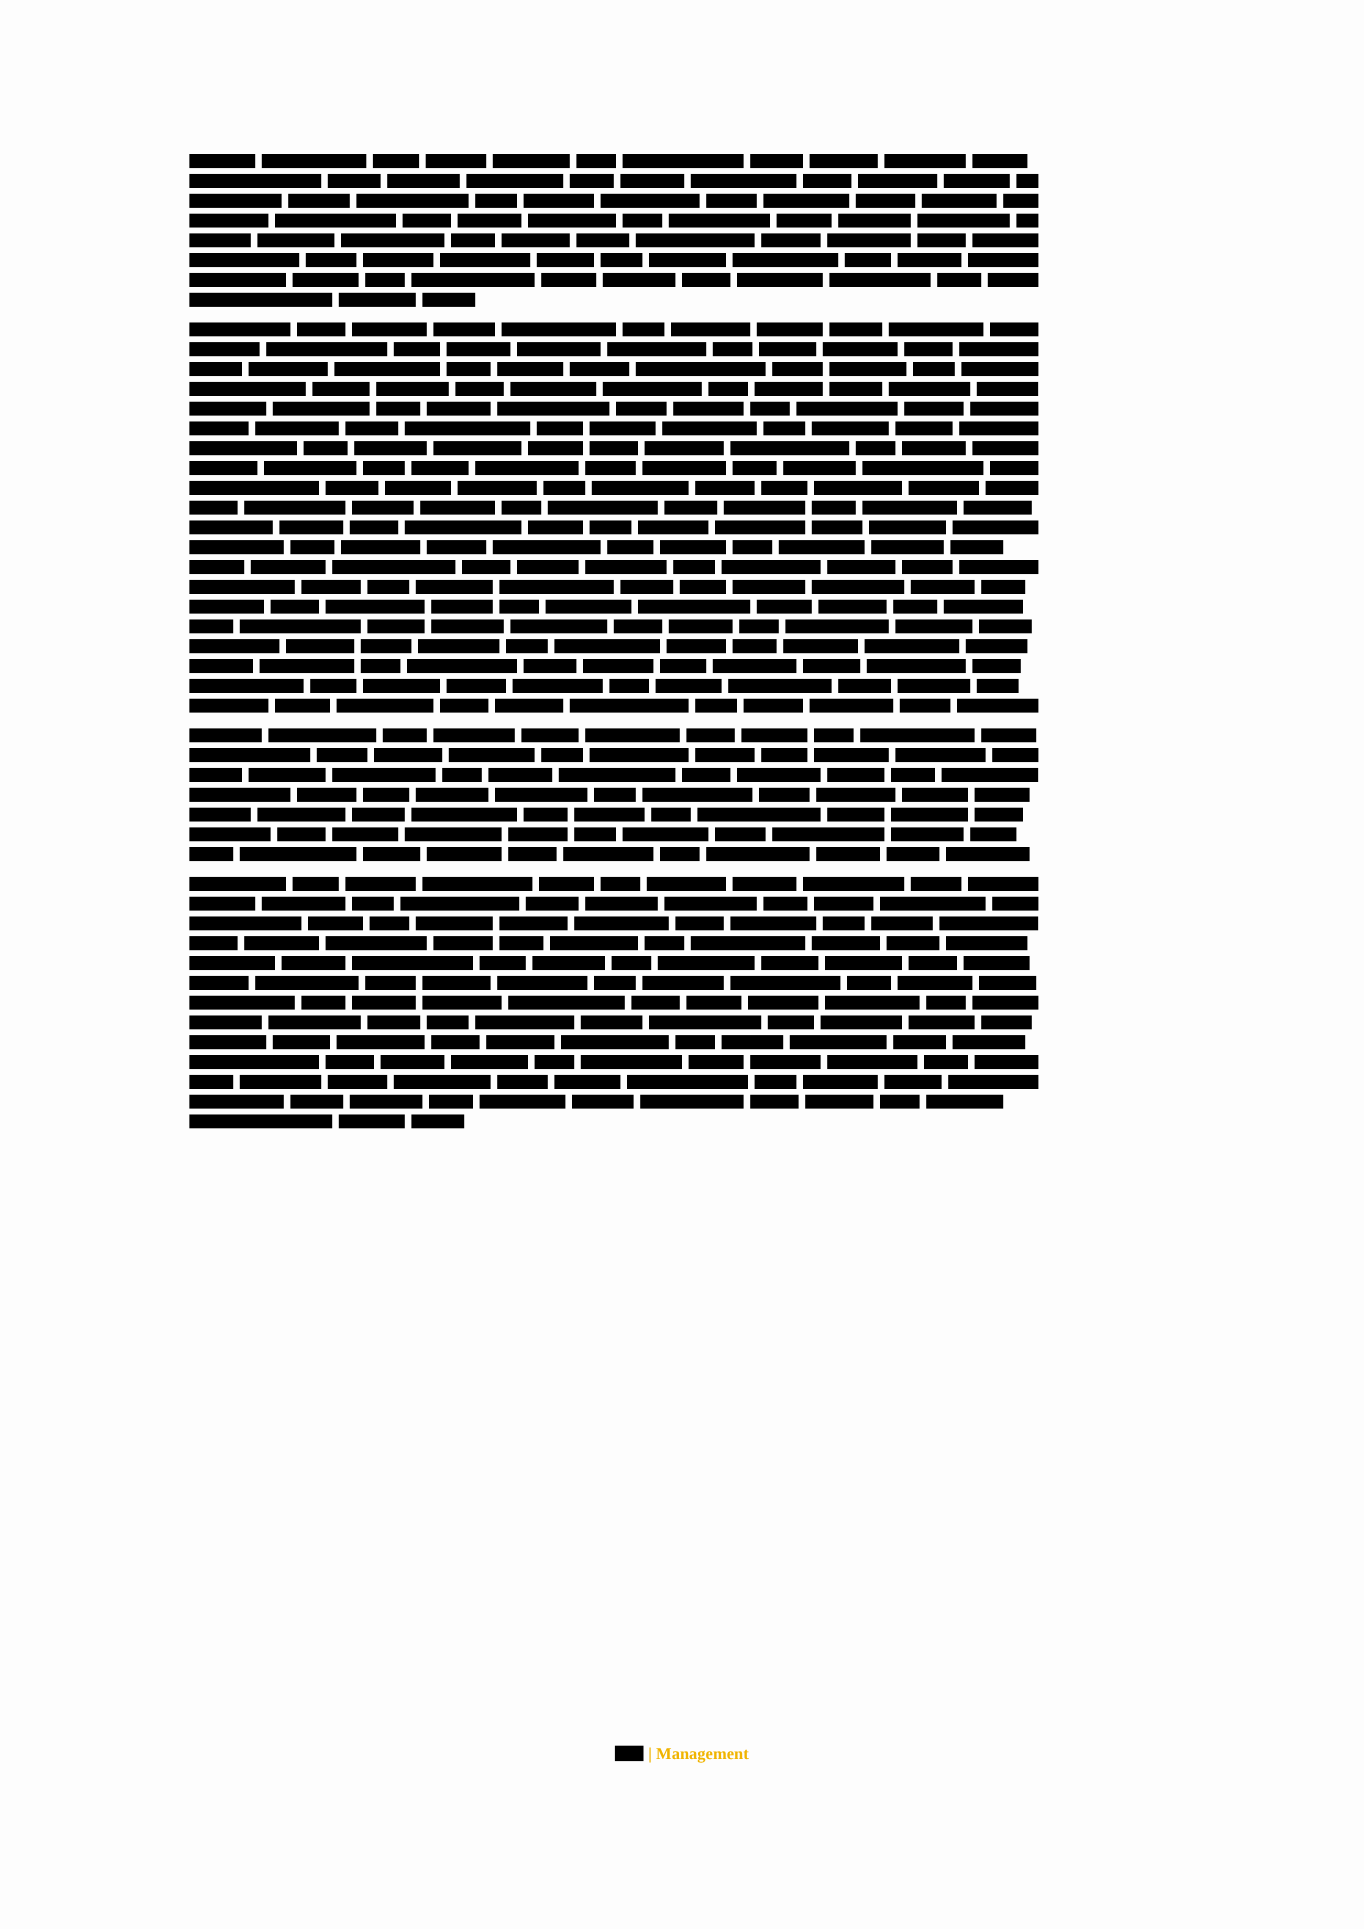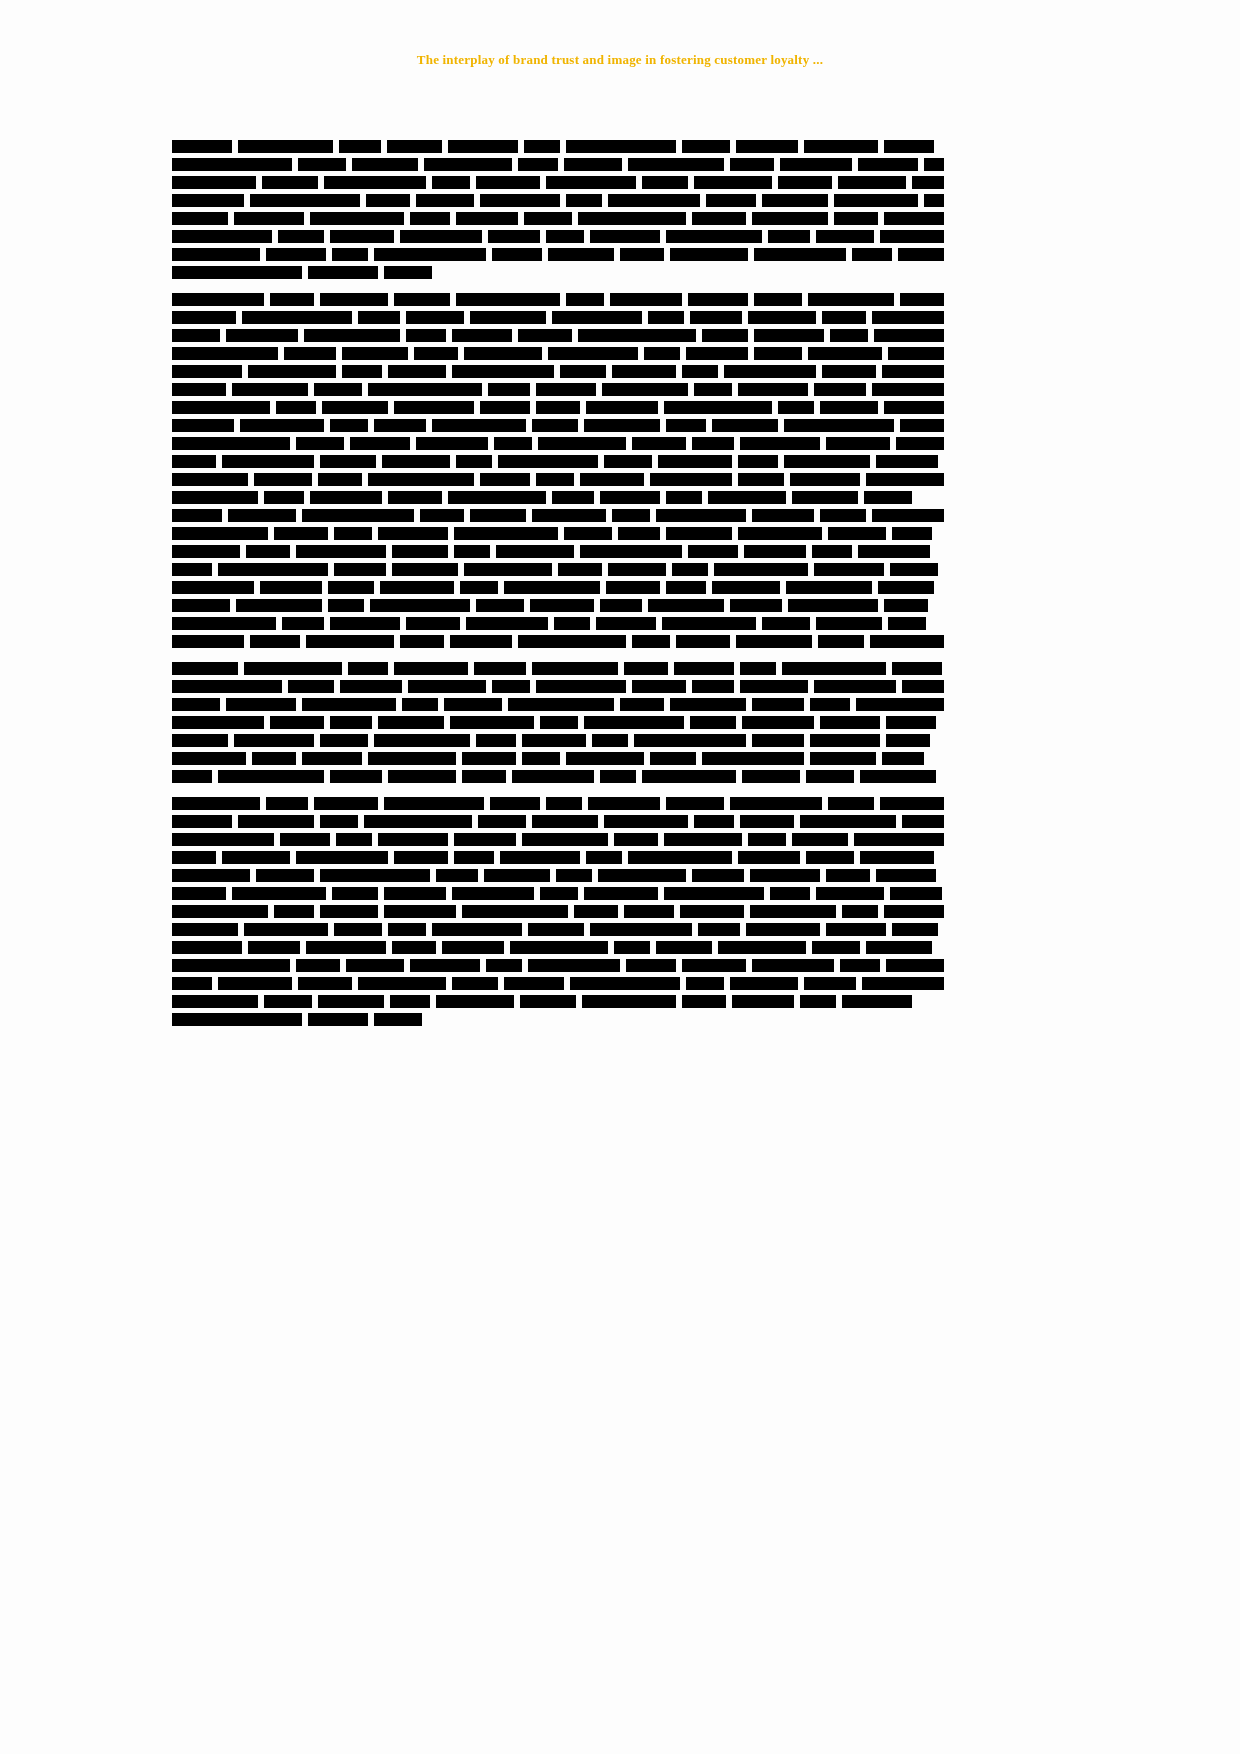--- a/index.html
+++ b/index.html
@@ -89,21 +89,20 @@
   .footer .label {
     color: #f0b400;
     margin-left: 4px;
   }
 </style>
 </head>
 <body>
 
 <div class="page">
 
-  <div class="running-head">The interplay of brand trust and image in fostering customer loyalty ...</div>
 
   <div class="content">
     <div class="para">
         <div class="line"><span class="w" style="width: 60px;"></span><span class="w" style="width: 95px;"></span><span class="w" style="width: 42px;"></span><span class="w" style="width: 55px;"></span><span class="w" style="width: 70px;"></span><span class="w" style="width: 36px;"></span><span class="w" style="width: 110px;"></span><span class="w" style="width: 48px;"></span><span class="w" style="width: 62px;"></span><span class="w" style="width: 74px;"></span><span class="w" style="width: 50px;"></span></div>
         <div class="line"><span class="w" style="width: 120px;"></span><span class="w" style="width: 48px;"></span><span class="w" style="width: 66px;"></span><span class="w" style="width: 88px;"></span><span class="w" style="width: 40px;"></span><span class="w" style="width: 58px;"></span><span class="w" style="width: 96px;"></span><span class="w" style="width: 44px;"></span><span class="w" style="width: 72px;"></span><span class="w" style="width: 60px;"></span><span class="w" style="width: 52px;"></span></div>
         <div class="line"><span class="w" style="width: 84px;"></span><span class="w" style="width: 56px;"></span><span class="w" style="width: 102px;"></span><span class="w" style="width: 38px;"></span><span class="w" style="width: 64px;"></span><span class="w" style="width: 90px;"></span><span class="w" style="width: 46px;"></span><span class="w" style="width: 78px;"></span><span class="w" style="width: 54px;"></span><span class="w" style="width: 68px;"></span><span class="w" style="width: 44px;"></span></div>
         <div class="line"><span class="w" style="width: 72px;"></span><span class="w" style="width: 110px;"></span><span class="w" style="width: 44px;"></span><span class="w" style="width: 58px;"></span><span class="w" style="width: 80px;"></span><span class="w" style="width: 36px;"></span><span class="w" style="width: 92px;"></span><span class="w" style="width: 50px;"></span><span class="w" style="width: 66px;"></span><span class="w" style="width: 84px;"></span><span class="w" style="width: 40px;"></span></div>
         <div class="line"><span class="w" style="width: 56px;"></span><span class="w" style="width: 70px;"></span><span class="w" style="width: 94px;"></span><span class="w" style="width: 40px;"></span><span class="w" style="width: 62px;"></span><span class="w" style="width: 48px;"></span><span class="w" style="width: 108px;"></span><span class="w" style="width: 54px;"></span><span class="w" style="width: 76px;"></span><span class="w" style="width: 44px;"></span><span class="w" style="width: 88px;"></span></div>
         <div class="line"><span class="w" style="width: 100px;"></span><span class="w" style="width: 46px;"></span><span class="w" style="width: 64px;"></span><span class="w" style="width: 82px;"></span><span class="w" style="width: 52px;"></span><span class="w" style="width: 38px;"></span><span class="w" style="width: 70px;"></span><span class="w" style="width: 96px;"></span><span class="w" style="width: 42px;"></span><span class="w" style="width: 58px;"></span><span class="w" style="width: 74px;"></span></div>
         <div class="line"><span class="w" style="width: 88px;"></span><span class="w" style="width: 60px;"></span><span class="w" style="width: 36px;"></span><span class="w" style="width: 112px;"></span><span class="w" style="width: 50px;"></span><span class="w" style="width: 66px;"></span><span class="w" style="width: 44px;"></span><span class="w" style="width: 78px;"></span><span class="w" style="width: 92px;"></span><span class="w" style="width: 40px;"></span><span class="w" style="width: 54px;"></span></div>
@@ -152,14 +151,17 @@
         <div class="line"><span class="w" style="width: 96px;"></span><span class="w" style="width: 40px;"></span><span class="w" style="width: 58px;"></span><span class="w" style="width: 72px;"></span><span class="w" style="width: 106px;"></span><span class="w" style="width: 44px;"></span><span class="w" style="width: 50px;"></span><span class="w" style="width: 64px;"></span><span class="w" style="width: 86px;"></span><span class="w" style="width: 36px;"></span><span class="w" style="width: 78px;"></span></div>
         <div class="line"><span class="w" style="width: 66px;"></span><span class="w" style="width: 84px;"></span><span class="w" style="width: 48px;"></span><span class="w" style="width: 38px;"></span><span class="w" style="width: 90px;"></span><span class="w" style="width: 56px;"></span><span class="w" style="width: 102px;"></span><span class="w" style="width: 42px;"></span><span class="w" style="width: 74px;"></span><span class="w" style="width: 60px;"></span><span class="w" style="width: 46px;"></span></div>
         <div class="line"><span class="w" style="width: 70px;"></span><span class="w" style="width: 52px;"></span><span class="w" style="width: 80px;"></span><span class="w" style="width: 44px;"></span><span class="w" style="width: 62px;"></span><span class="w" style="width: 98px;"></span><span class="w" style="width: 36px;"></span><span class="w" style="width: 56px;"></span><span class="w" style="width: 88px;"></span><span class="w" style="width: 48px;"></span><span class="w" style="width: 66px;"></span></div>
         <div class="line"><span class="w" style="width: 118px;"></span><span class="w" style="width: 44px;"></span><span class="w" style="width: 58px;"></span><span class="w" style="width: 70px;"></span><span class="w" style="width: 36px;"></span><span class="w" style="width: 92px;"></span><span class="w" style="width: 50px;"></span><span class="w" style="width: 64px;"></span><span class="w" style="width: 82px;"></span><span class="w" style="width: 40px;"></span><span class="w" style="width: 72px;"></span></div>
         <div class="line"><span class="w" style="width: 40px;"></span><span class="w" style="width: 74px;"></span><span class="w" style="width: 54px;"></span><span class="w" style="width: 88px;"></span><span class="w" style="width: 46px;"></span><span class="w" style="width: 60px;"></span><span class="w" style="width: 110px;"></span><span class="w" style="width: 38px;"></span><span class="w" style="width: 68px;"></span><span class="w" style="width: 52px;"></span><span class="w" style="width: 84px;"></span></div>
         <div class="line"><span class="w" style="width: 86px;"></span><span class="w" style="width: 48px;"></span><span class="w" style="width: 66px;"></span><span class="w" style="width: 40px;"></span><span class="w" style="width: 78px;"></span><span class="w" style="width: 56px;"></span><span class="w" style="width: 94px;"></span><span class="w" style="width: 44px;"></span><span class="w" style="width: 62px;"></span><span class="w" style="width: 36px;"></span><span class="w" style="width: 70px;"></span></div>
         <div class="line"><span class="w" style="width: 130px;"></span><span class="w" style="width: 60px;"></span><span class="w" style="width: 48px;"></span></div>
       </div>
   </div>
 
+  <div class="footer">
+    <span class="pagenum"></span><span class="label">| Management</span>
+  </div>
 
 </div>
 
 </body></html>

